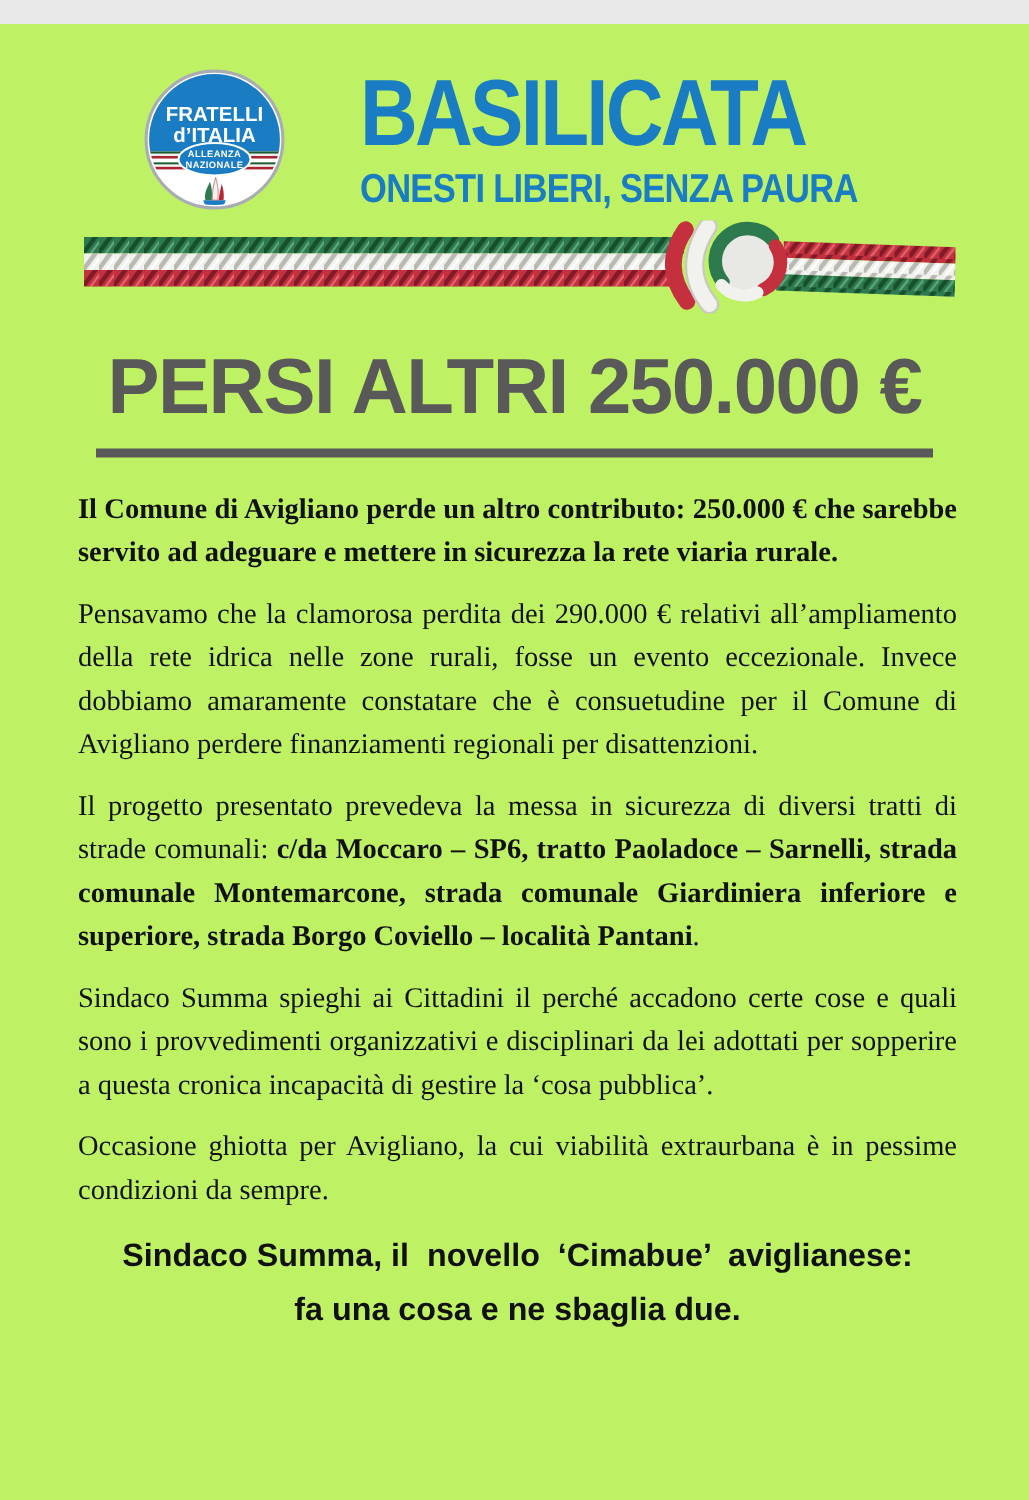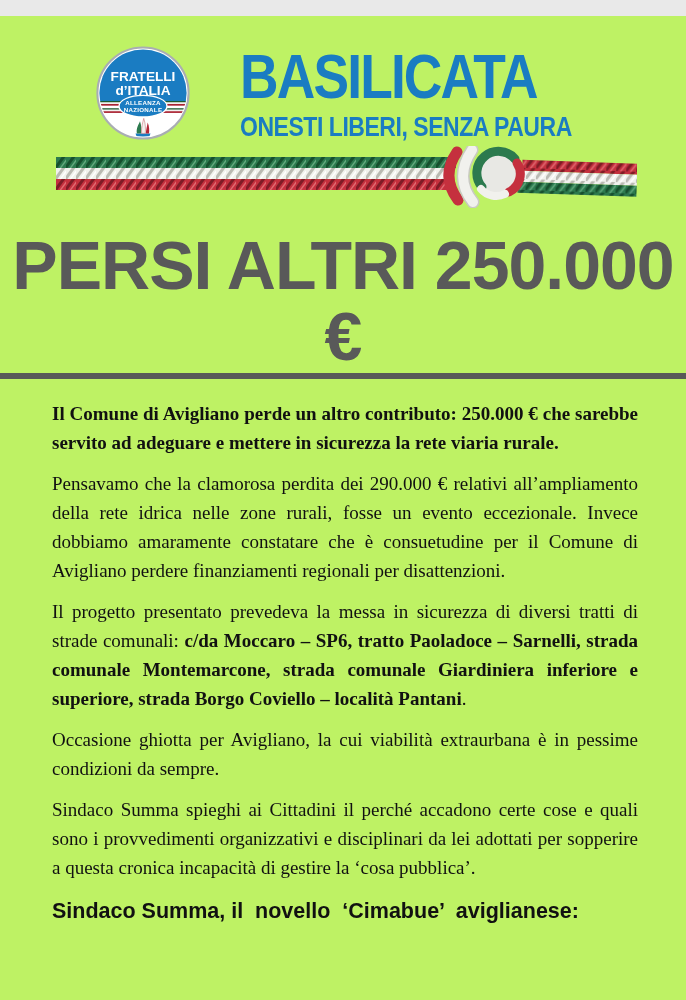--- a/index.html
+++ b/index.html
@@ -45,41 +45,41 @@
     white-space: nowrap;
   }
 
   
   .rope-wrap { margin: 2px 0 0 56px; height: 64px; }
 
   
   .headline-row { text-align: center; margin-top: 20px; }
   .headline {
     display: inline-block;
-    font-size: 68px;
+    font-size: 52px;
     font-weight: bold;
     letter-spacing: -1px;
     color: #595959;
     border-bottom: 6px solid #595959;
-    padding: 0 8px 0 8px;
+    padding: 0 8px 13px 8px;
     line-height: 1.05;
     text-align: center;
   }
 
   
   .article {
     margin: 20px 48px 0 52px;
     font-size: 19px;
     line-height: 29px;
     text-align: justify;
   }
   .article p { margin: 0 0 12px 0; font-family: Liberation Serif, serif; }
   .bold { font-weight: bold; }
   .closing {
-    text-align: left;
+    text-align: center;
     font-weight: bold;
     font-size: 21.5px;
     line-height: 34px;
     white-space: pre-wrap;
     margin-top: 2px;
   }
 </style>
 </head>
 <body>
 
@@ -174,18 +174,19 @@
   </div>
 
   <div class="headline-row">
     <span class="headline">PERSI ALTRI 250.000 €</span>
   </div>
 
   <div class="article">
     <p class="bold">Il Comune di Avigliano perde un altro contributo: 250.000 € che sarebbe servito ad adeguare e mettere in sicurezza la rete viaria rurale.</p>
     <p>Pensavamo che la clamorosa perdita dei 290.000 € relativi all’ampliamento della rete idrica nelle zone rurali, fosse un evento eccezionale. Invece dobbiamo amaramente constatare che è consuetudine per il Comune di Avigliano perdere finanziamenti regionali per disattenzioni.</p>
     <p><span>Il progetto presentato prevedeva la messa in sicurezza di diversi tratti di strade comunali: </span><span class="bold">c/da Moccaro – SP6, tratto Paoladoce – Sarnelli, strada comunale Montemarcone, strada comunale Giardiniera inferiore e superiore, strada Borgo Coviello – località Pantani</span><span>.</span></p>
+    <p>Sindaco Summa spieghi ai Cittadini il perché accadono certe cose e quali sono i provvedimenti organizzativi e disciplinari da lei adottati per sopperire a questa cronica incapacità di gestire la ‘cosa pubblica’.</p>
     <p>Occasione ghiotta per Avigliano, la cui viabilità extraurbana è in pessime condizioni da sempre.</p>
-    <p>Sindaco Summa spieghi ai Cittadini il perché accadono certe cose e quali sono i provvedimenti organizzativi e disciplinari da lei adottati per sopperire a questa cronica incapacità di gestire la ‘cosa pubblica’.</p>
     <div class="closing">Sindaco Summa, il  novello  ‘Cimabue’  aviglianese:</div>
+    <div class="closing">fa una cosa e ne sbaglia due.</div>
   </div>
 
 </div>
 
 </body></html>

